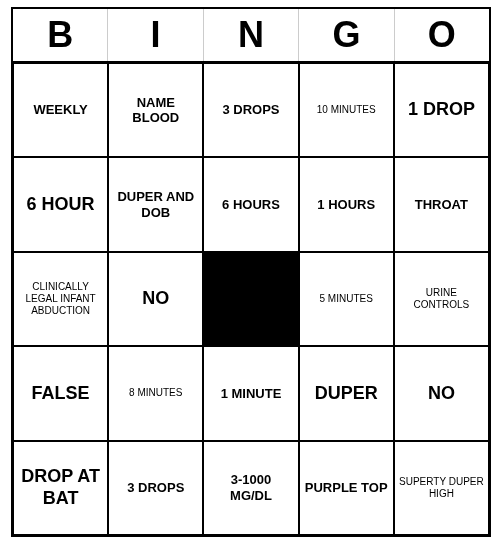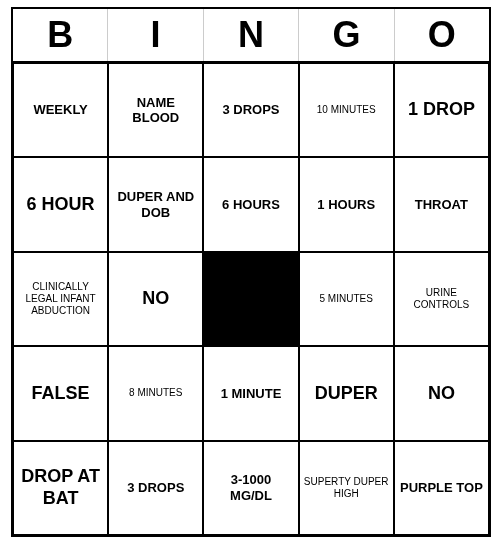--- a/index.html
+++ b/index.html
@@ -98,16 +98,16 @@
       <div class="bingo-cell small-text">5 MINUTES</div>
       <div class="bingo-cell small-text">URINE CONTROLS</div>
       <div class="bingo-cell large-text">FALSE</div>
       <div class="bingo-cell small-text">8 MINUTES</div>
       <div class="bingo-cell medium-text">1 MINUTE</div>
       <div class="bingo-cell large-text">DUPER</div>
       <div class="bingo-cell large-text">NO</div>
       <div class="bingo-cell large-text">DROP AT BAT</div>
       <div class="bingo-cell medium-text">3 DROPS</div>
       <div class="bingo-cell medium-text">3-1000 MG/DL</div>
+      <div class="bingo-cell medium-text">PURPLE TOP</div>
       <div class="bingo-cell small-text">SUPERTY DUPER HIGH</div>
-      <div class="bingo-cell medium-text">PURPLE TOP</div>
     </div>
 </div>
 
 </body></html>

